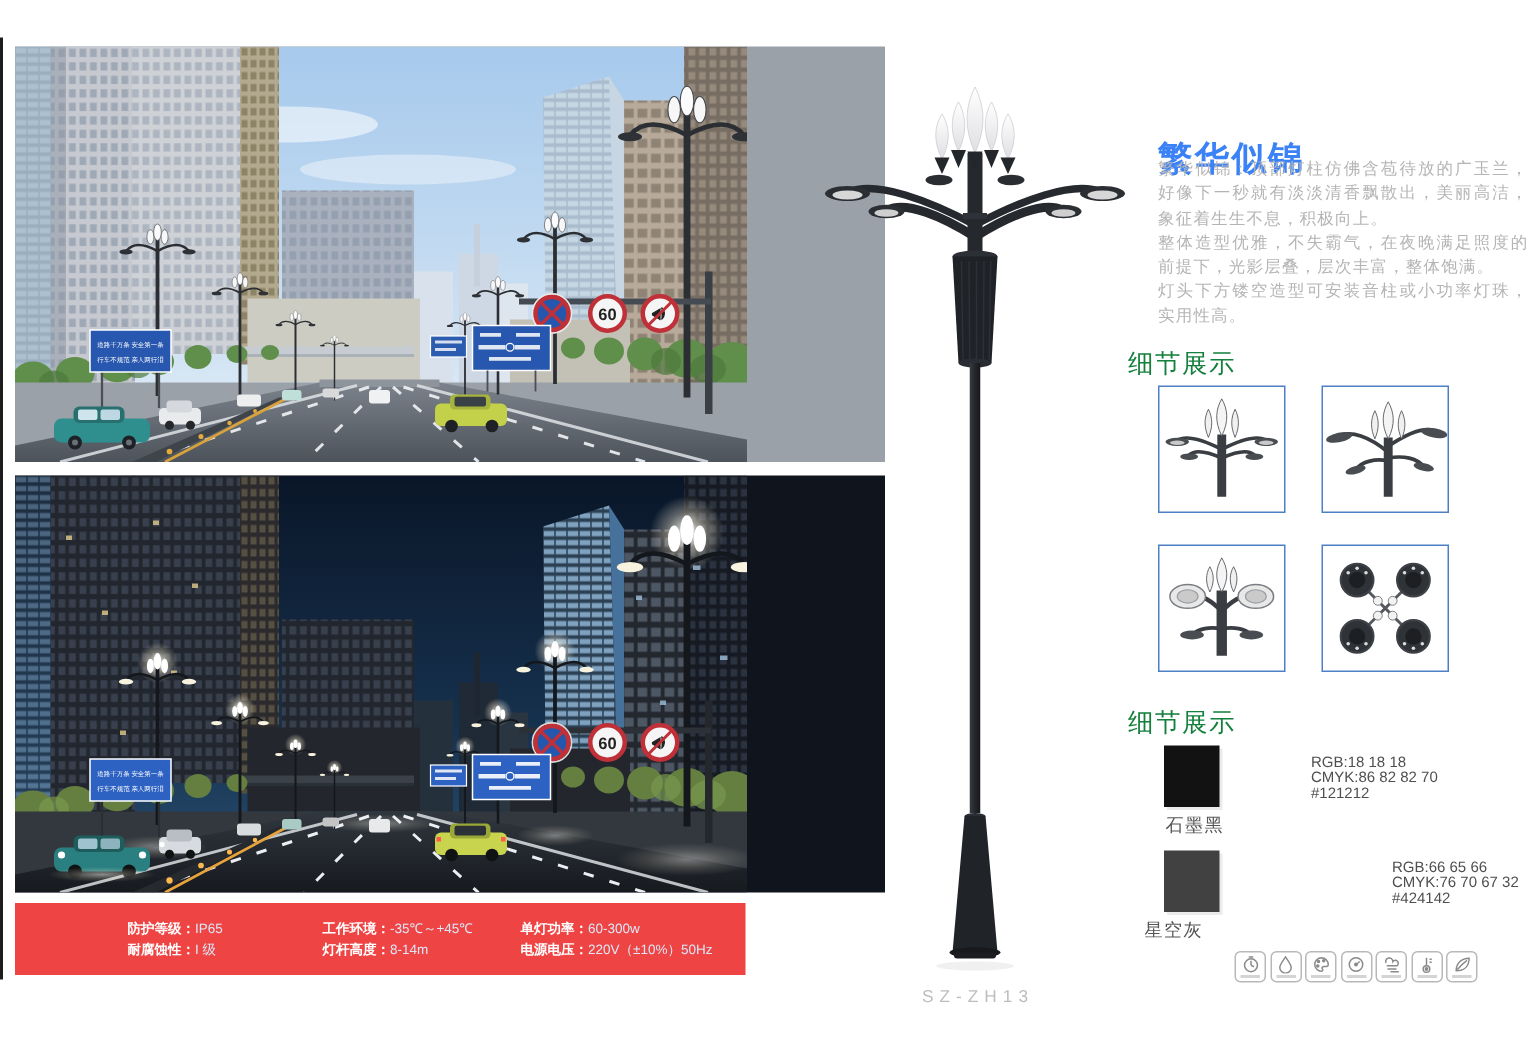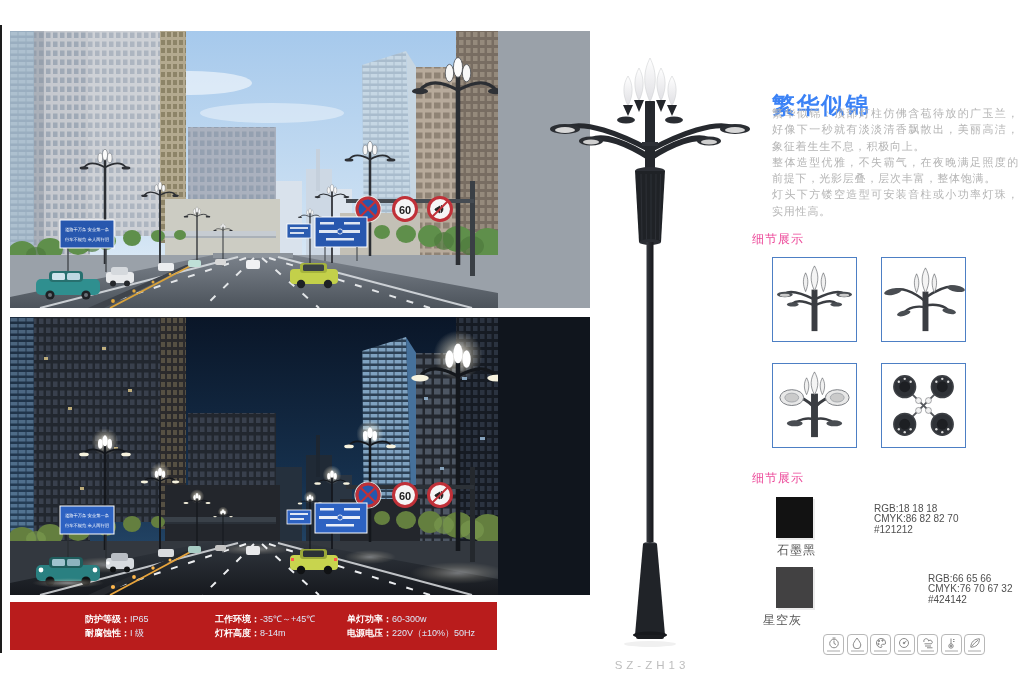--- a/index.html
+++ b/index.html
@@ -7,35 +7,35 @@
         font-family:"Liberation Sans",sans-serif;}
   .abs{position:absolute;}
   
   .edge-mark{left:0;top:25px;width:2px;height:628px;background:#1d1d1d;}
   
   .render{left:10px;width:580px;overflow:hidden;background:#9aa1a9;}
   .render.day{top:31px;height:277px;}
   .render.night{top:317px;height:278px;background:#10151d;}
   .render svg{display:block;}
   
-  .spec-bar{left:10px;top:602px;width:487px;height:48px;background:#b91c1c;display:flex;align-items:center;}
+  .spec-bar{left:10px;top:602px;width:487px;height:48px;background:#ef4444;display:flex;align-items:center;}
   .spec-col{display:flex;flex-direction:column;gap:4px;position:absolute;}
   .spec-col.c1{left:75px;}  .spec-col.c2{left:205px;}  .spec-col.c3{left:337px;}
   .spec-row{font-size:9px;line-height:10px;color:#ffffff;white-space:nowrap;}
   .sp-l{font-weight:bold;color:#ffffff;}
   .sp-v{color:#dce8f8;font-weight:normal;}
   
   .lamp-illus{left:542px;top:50px;width:220px;height:605px;}
   .model-code{left:545px;top:659px;width:214px;text-align:center;font-size:11.5px;
               letter-spacing:4px;color:#bdbdbd;}
   .p-title{left:772px;top:66px;font-size:23px;font-weight:bold;color:#3b82f6;letter-spacing:1.5px;margin-top:24px;}
   .p-desc{left:772px;top:105px;width:247px;font-size:11px;line-height:16.3px;color:#b5b5b5;
           text-align:justify;letter-spacing:0.8px;}
   .p-desc p{margin:0;}
-  .sec-label{font-size:12px;color:#ec4899;letter-spacing:1px;}
+  .sec-label{font-size:17px;color:#15803d;letter-spacing:1px;}
   .details-label{left:752px;top:231px;}
   .palette-label{left:752px;top:470px;}
   .thumb-grid{left:772px;top:257px;display:grid;grid-template-columns:85px 85px;gap:21px 24px;}
   .thumb{width:83px;height:83px;background:#ffffff;border:1px solid #4d7fc4;}
   .thumb svg{display:block;}
   
   .swatch{width:37px;height:41px;box-shadow:2px 2px 0 rgba(0,0,0,0.08);}
   .swatch.black{left:776px;top:497px;background:#121212;}
   .swatch.gray{left:776px;top:567px;background:#424142;}
   .swatch-name{font-size:12px;color:#555555;letter-spacing:1px;}

